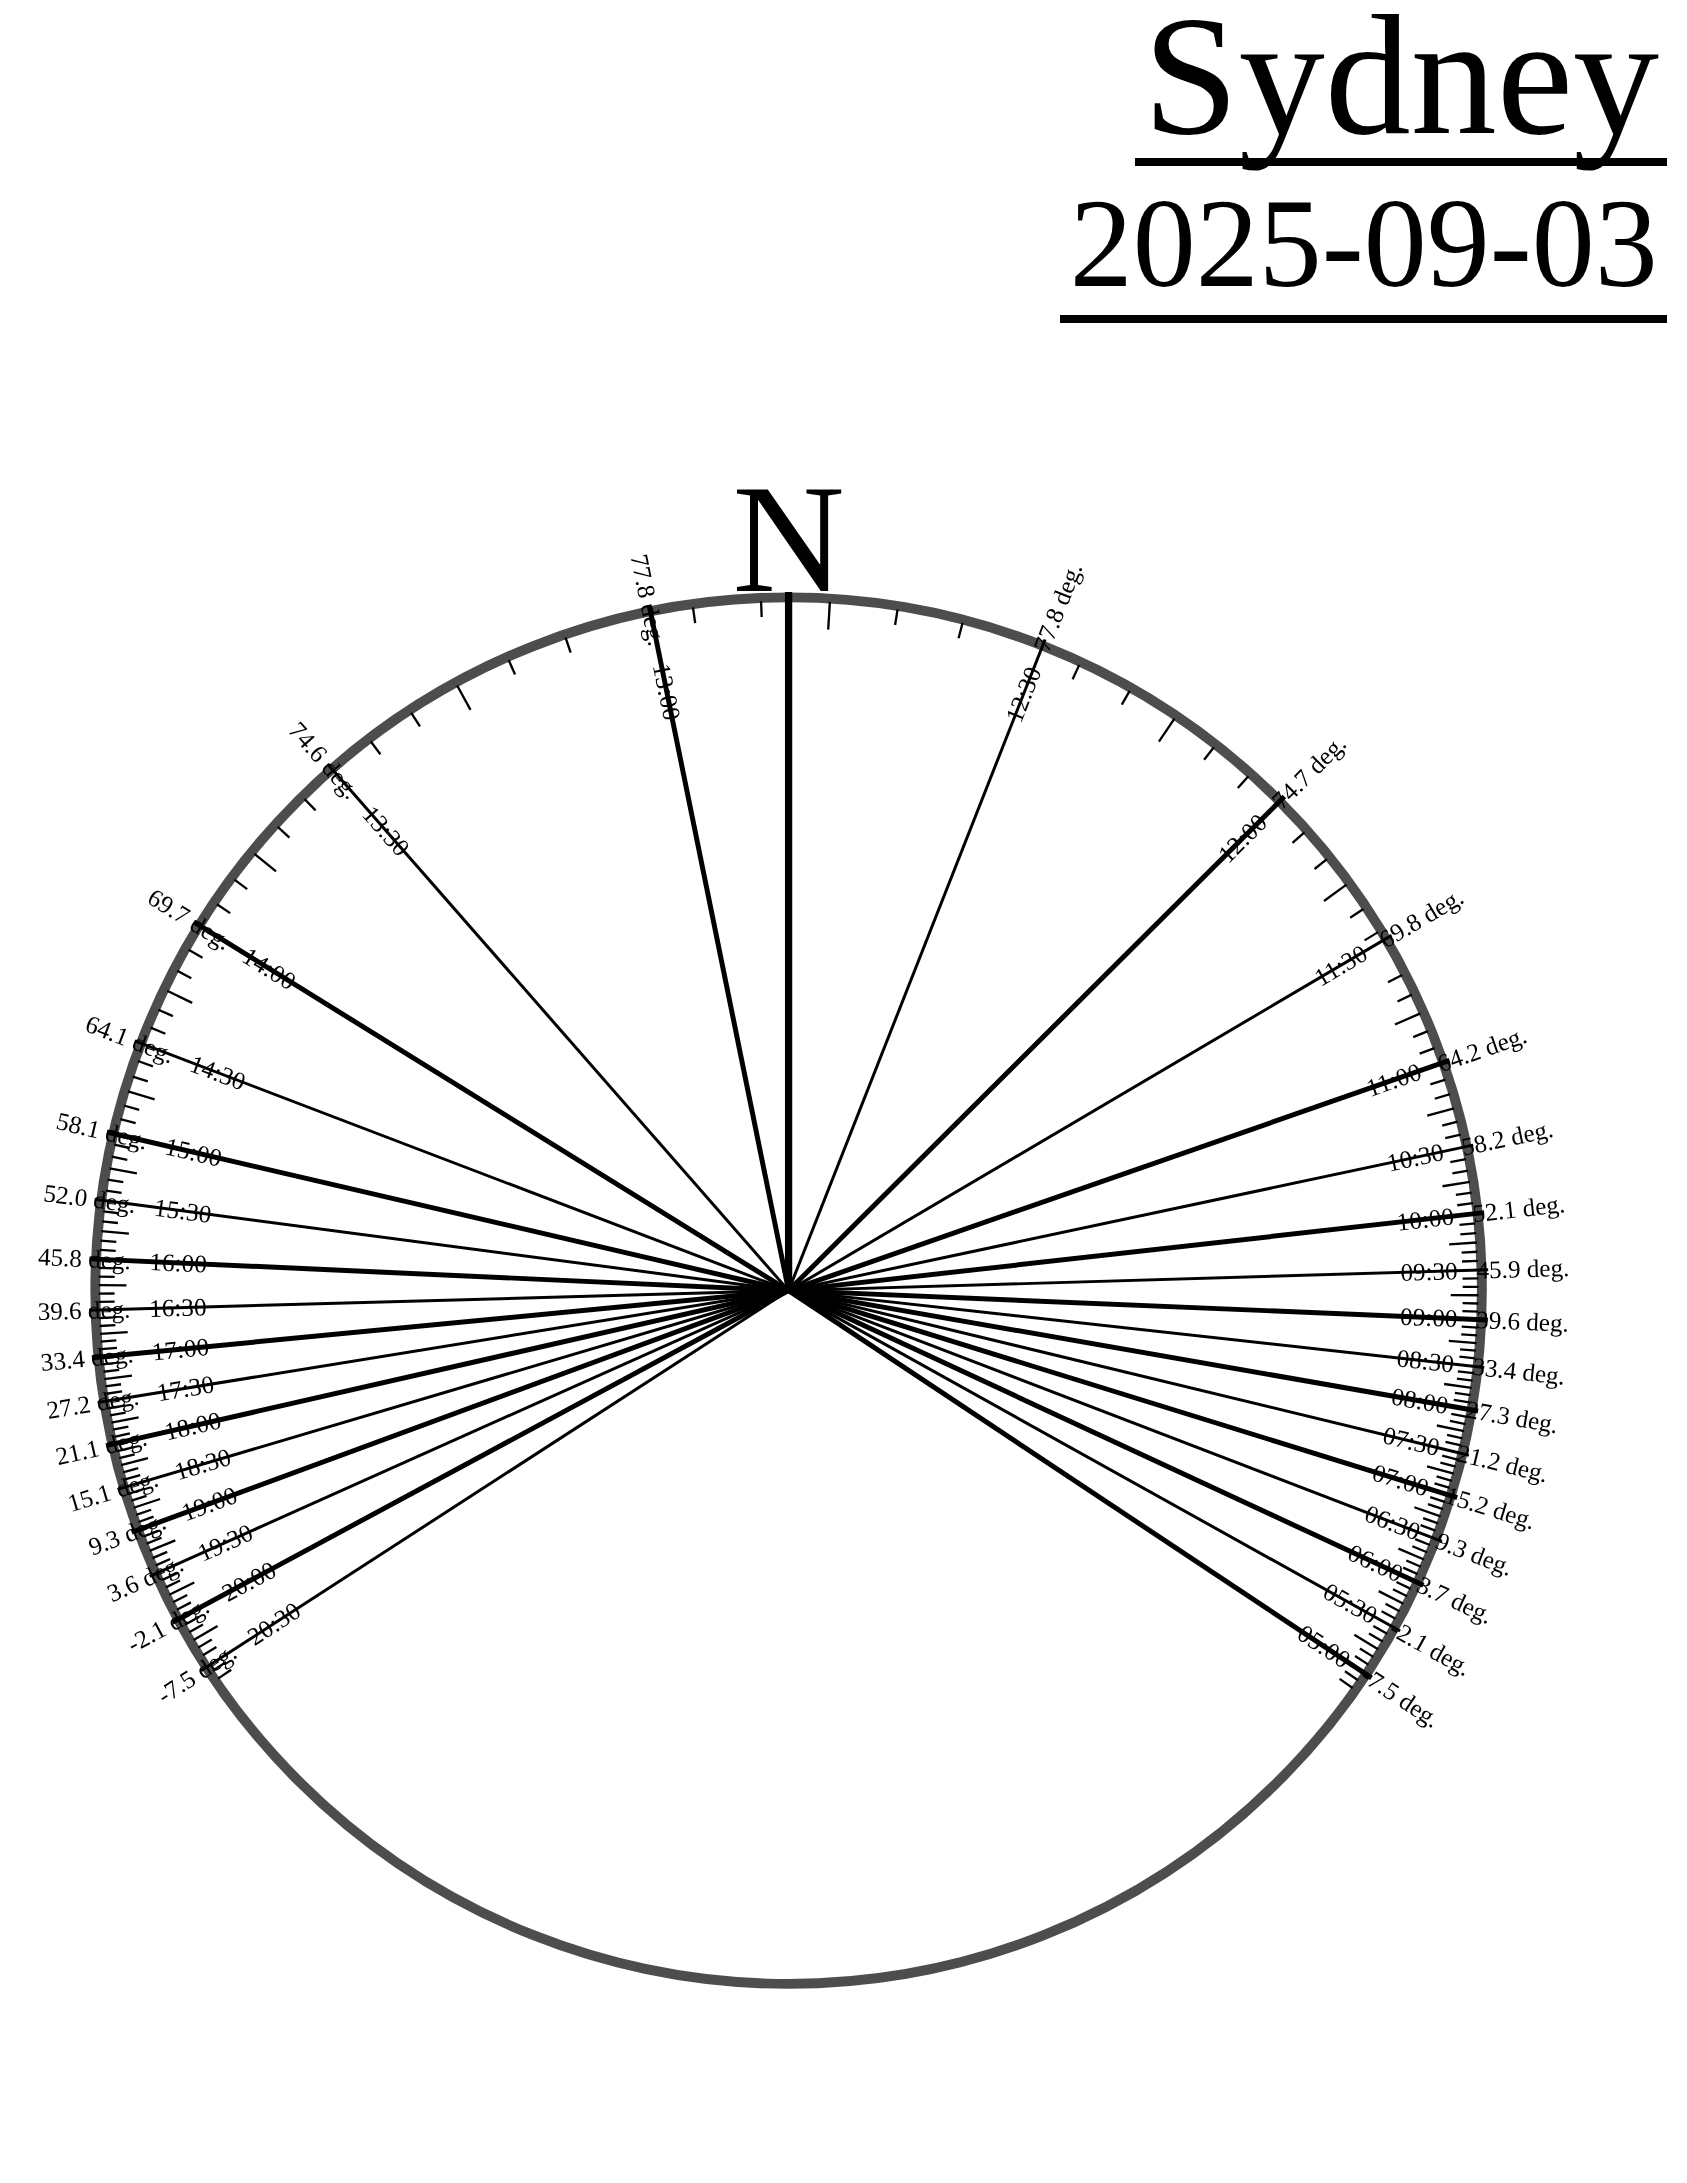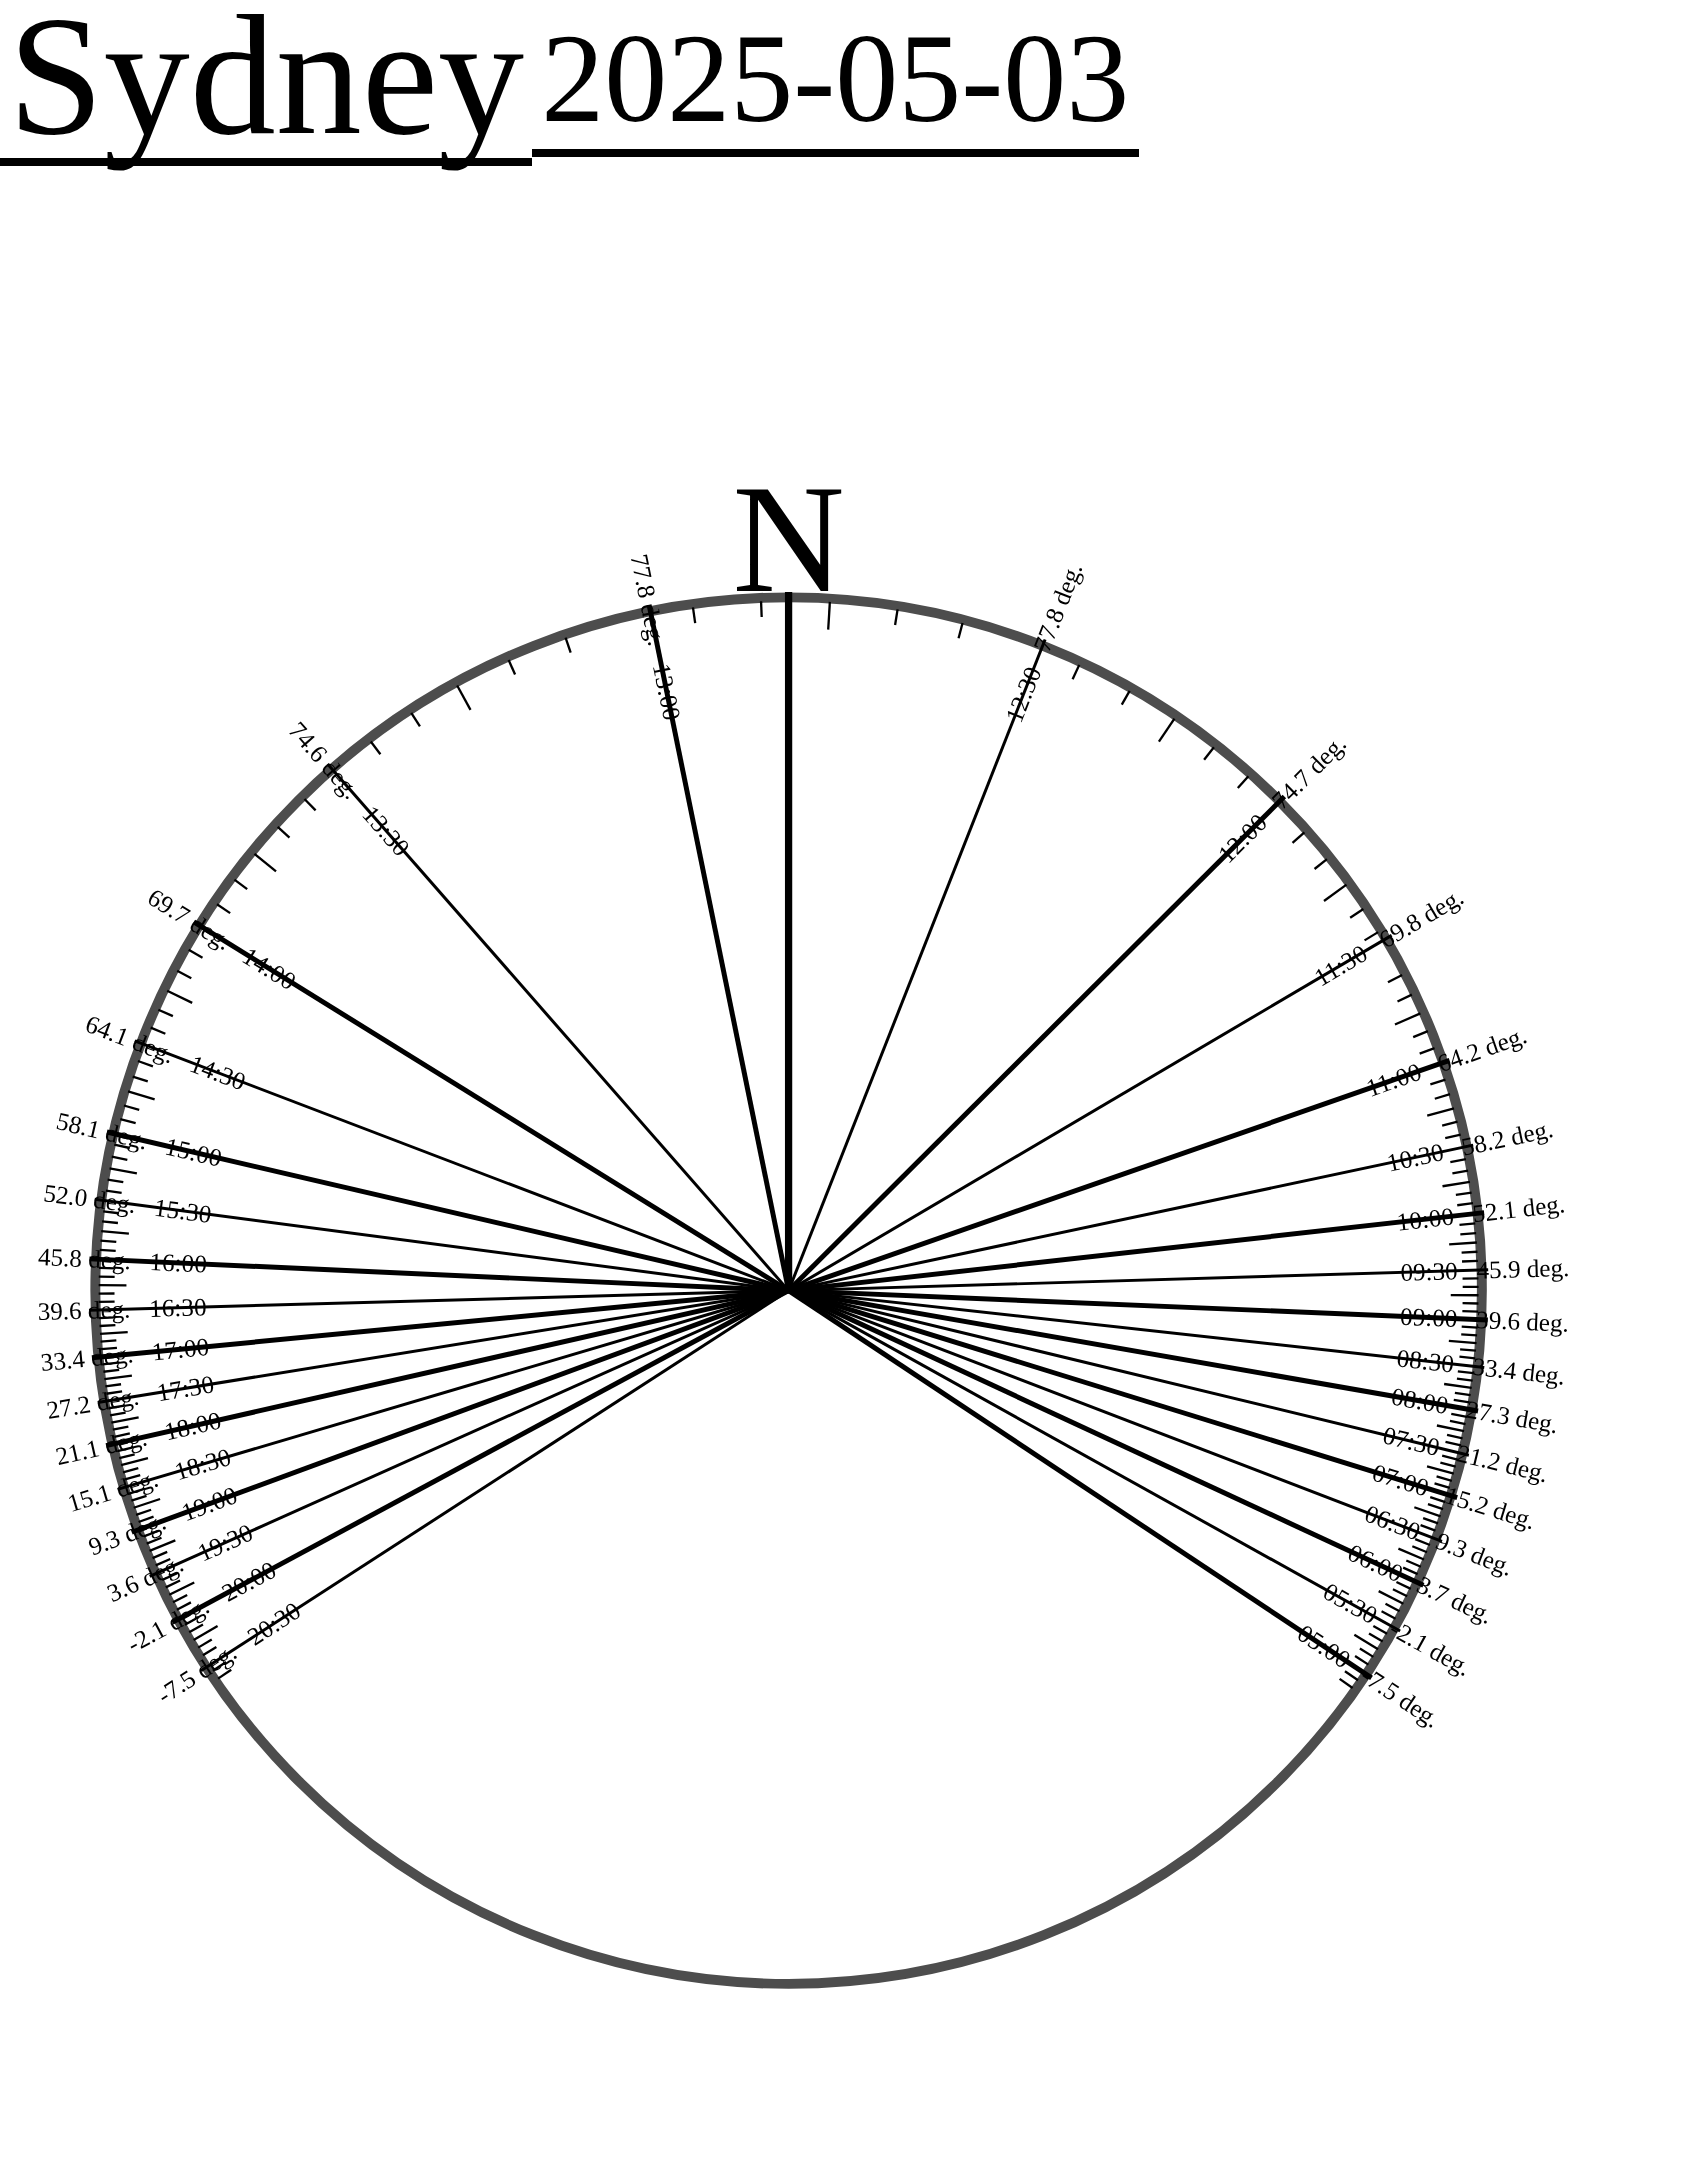--- a/index.html
+++ b/index.html
@@ -4,31 +4,31 @@
 <style>
   html,body{margin:0;padding:0;background:#ffffff;}
   body{width:1687px;height:2183px;position:relative;overflow:hidden;
        font-family:"Liberation Serif","DejaVu Serif",serif;color:#000;}
   .page{position:absolute;inset:0;}
   .titles{position:absolute;top:0;left:0;width:1667px;text-align:center;}
   .title{display:inline-block;font-size:172px;line-height:0.88;
          border-bottom:8.6px solid #000;padding:0 8px 6.6px 8px;}
   .subtitle{display:inline-block;font-size:126px;line-height:0.95;
          border-bottom:8.6px solid #000;padding:0 9.3px 10.6px 9.3px;margin-top:18.5px;}
-  .title-wrap{display:flex;flex-direction:row;align-items:flex-start;}
+  .title-wrap{display:flex;flex-direction:column;align-items:flex-end;}
   svg{position:absolute;top:0;left:0;}
   text{font-family:"Liberation Serif","DejaVu Serif",serif;}
 </style>
 </head>
 <body>
 
 <div class="page">
   <div class="titles title-wrap">
     <div class="title">Sydney</div>
-    <div class="subtitle">2025-05-03</div>
+    <div class="subtitle">2025-09-03</div>
   </div>
   <svg id="chart" width="1687" height="2183" viewBox="0 0 2550 3300">
       <circle cx="1192" cy="1951" r="1048" fill="none" stroke="#4d4d4d" stroke-width="15"></circle>
       <line x1="2044.602577322422" y1="2551.764384050156" x2="2024.9837260705158" y2="2537.940467255138" stroke="#000000" stroke-width="3.5"></line>
       <line x1="2052.835482634223" y1="2539.9068447877853" x2="2033.0271877318055" y2="2526.3557764513453" stroke="#000000" stroke-width="3.5"></line>
       <line x1="2068.4887535747043" y1="2516.3463229358276" x2="2048.3202683534264" y2="2503.3373950830373" stroke="#000000" stroke-width="3.5"></line>
       <line x1="2075.925718447743" y1="2504.6463891931758" x2="2055.5861046004316" y2="2491.9066832098238" stroke="#000000" stroke-width="3.5"></line>
       <line x1="2083.1136103638646" y1="2493.001414596197" x2="2047.2298408190109" y2="2471.175854276887" stroke="#000000" stroke-width="3.5"></line>
       <line x1="2090.0601810458297" y1="2481.4120202445747" x2="2069.395325489646" y2="2469.206949788324" stroke="#000000" stroke-width="3.5"></line>
       <line x1="2096.772953432837" y1="2469.8785047931947" x2="2075.9536333154947" y2="2457.9388268305515" stroke="#000000" stroke-width="3.5"></line>

